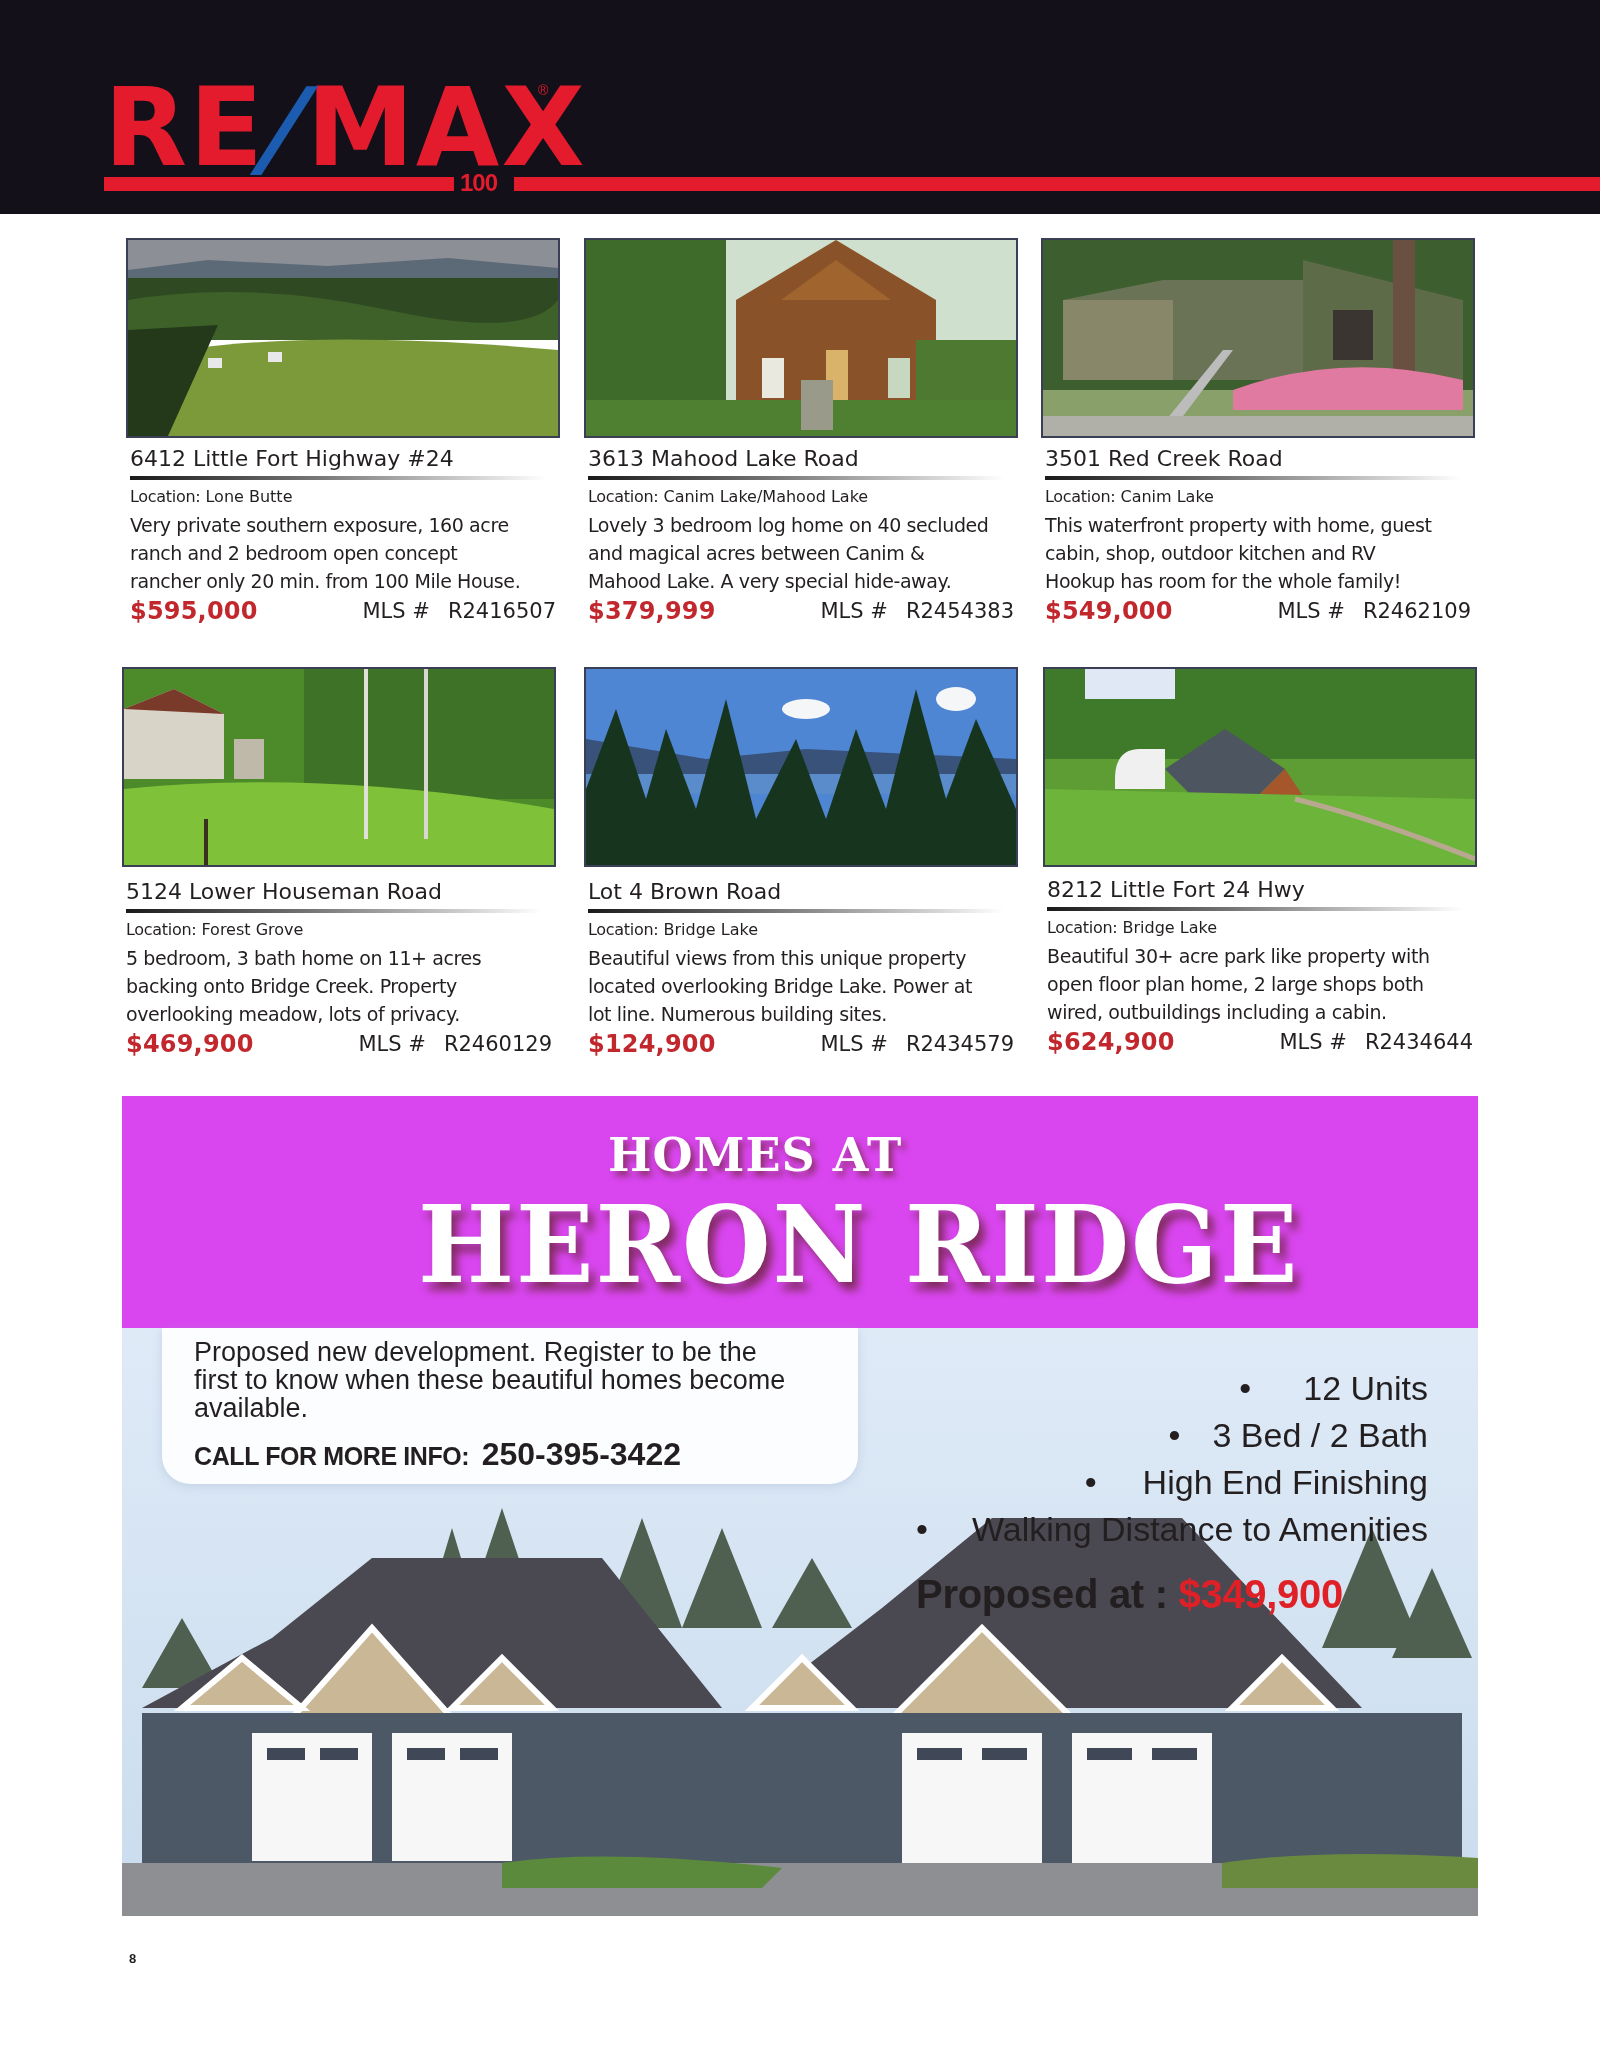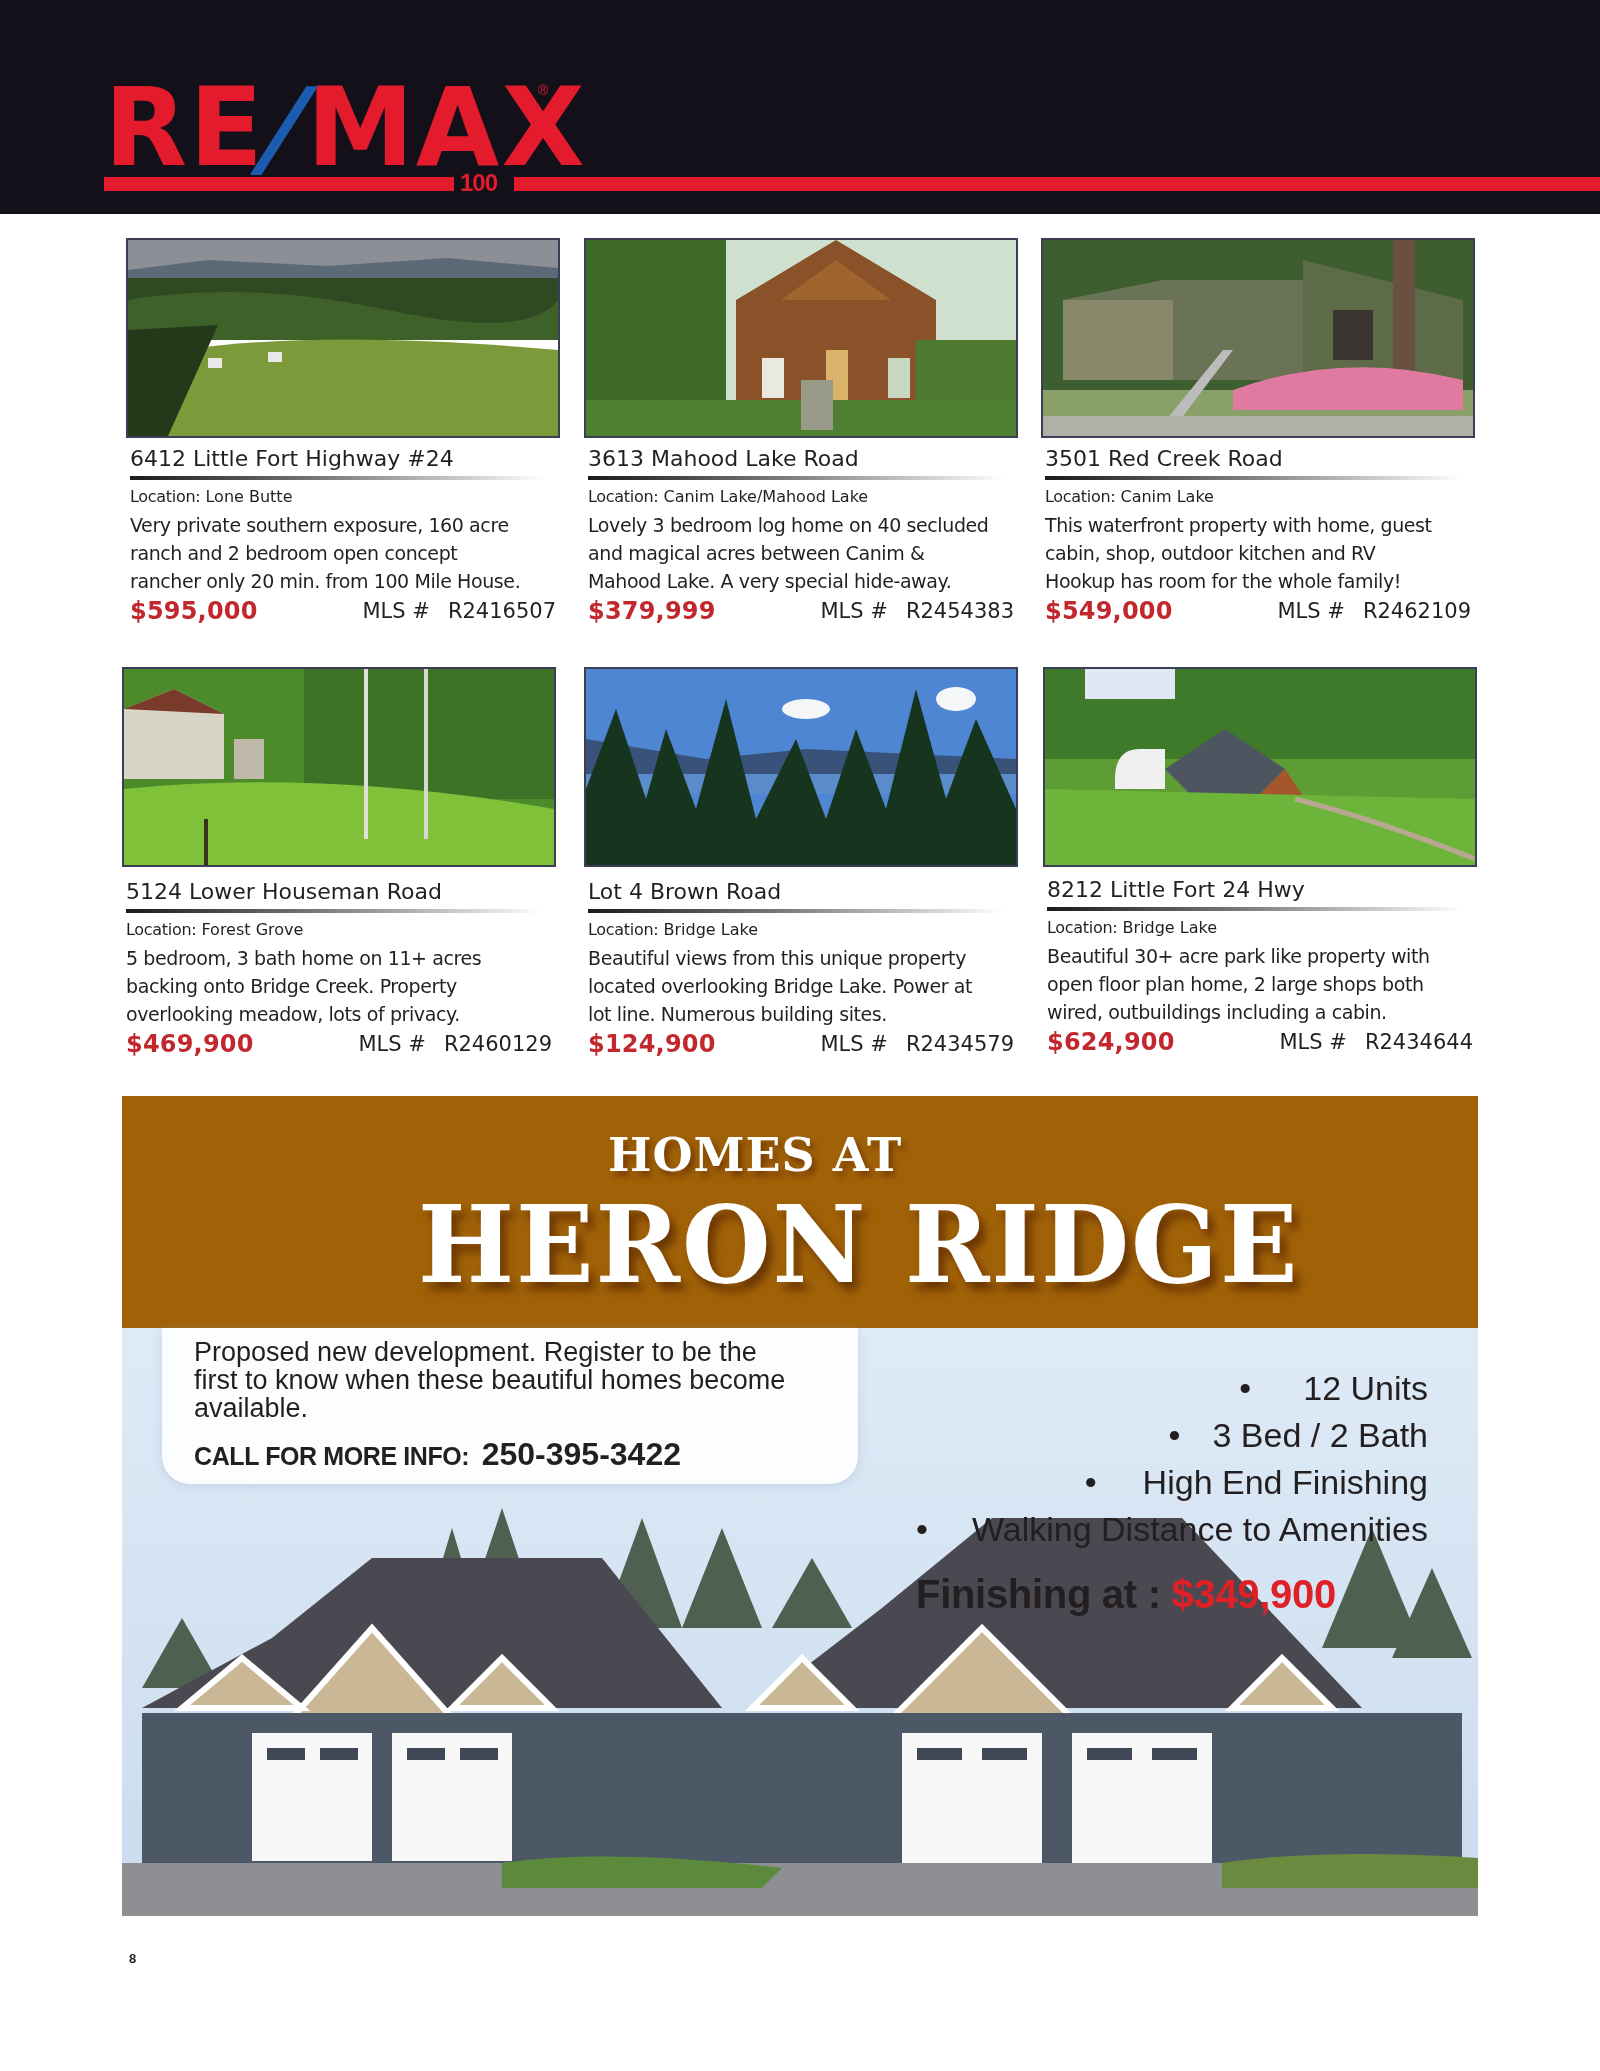--- a/index.html
+++ b/index.html
@@ -25,21 +25,21 @@
   .loc { margin-top:3px; font-family:"DejaVu Sans", sans-serif; font-size:16px; line-height:28px; white-space:nowrap; }
   .loc .lbl { letter-spacing:-0.3px; }
   .desc { font-family:"DejaVu Sans", sans-serif; font-size:19px; line-height:28px; letter-spacing:-0.4px; white-space:nowrap; }
   .pr-row { position:relative; height:32px; margin-top:2px; }
   .price { position:absolute; left:0; top:0; font-family:"DejaVu Sans", sans-serif; font-weight:bold; font-size:24px; color:#c1272d; letter-spacing:0.2px; }
   .mls { position:absolute; right:4px; top:2px; font-family:"DejaVu Sans", sans-serif; font-size:21px; color:#231f20; white-space:nowrap; }
   .mls .mls-lbl { margin-right:18px; }
 
   
   .ad { position:absolute; left:122px; top:1096px; width:1356px; height:820px; overflow:hidden; }
-  .ad-banner { position:absolute; left:0; top:0; width:1356px; height:232px; background:#a16207; }
+  .ad-banner { position:absolute; left:0; top:0; width:1356px; height:232px; background:#d946ef; }
   .ad-homes { position:absolute; left:486px; top:32px; font-family:"DejaVu Serif", serif; font-weight:bold; font-size:46px; color:#ffffff; letter-spacing:1px; text-shadow:4px 5px 6px rgba(80,30,0,0.55); white-space:nowrap; }
   .ad-title { position:absolute; left:296px; top:86px; font-family:"DejaVu Serif", serif; font-weight:bold; font-size:106px; color:#ffffff; letter-spacing:2px; text-shadow:6px 8px 9px rgba(70,25,0,0.6); white-space:nowrap; transform:scaleX(0.96); transform-origin:left; }
   .ad-scene { position:absolute; left:0; top:232px; width:1356px; height:588px; }
   .ad-scene svg { width:100%; height:100%; display:block; }
   .ad-box { position:absolute; left:40px; top:232px; width:696px; height:156px; background:rgba(255,255,255,0.9); border-radius:0 0 28px 28px; box-shadow:0 2px 10px rgba(150,170,200,0.35); }
   .ad-intro { position:absolute; left:32px; top:10px; width:600px; font-size:27px; line-height:28px; color:#231f20; }
   .ad-call { position:absolute; left:32px; top:108px; white-space:nowrap; }
   .ad-call-lbl { font-weight:bold; font-size:25px; color:#231f20; letter-spacing:-0.4px; }
   .ad-phone { font-weight:bold; font-size:32px; color:#231f20; margin-left:8px; }
   .ad-features { position:absolute; right:50px; top:240px; text-align:right;margin-top:29px; }
@@ -284,18 +284,18 @@
   </div>
 
   <div class="ad-features">
     <div class="feature f0"><span class="bullet">•</span><span>12 Units</span></div>
     <div class="feature f1"><span class="bullet">•</span><span>3 Bed / 2 Bath</span></div>
     <div class="feature f2"><span class="bullet">•</span><span>High End Finishing</span></div>
     <div class="feature f3"><span class="bullet">•</span><span>Walking Distance to Amenities</span></div>
   </div>
 
   <div class="ad-starting">
-    <span>Finishing at :</span>
+    <span>Proposed at :</span>
     <span class="start-price">$349,900</span>
   </div>
 </div>
 
 <div class="page-num">8</div>
 
 </body></html>

